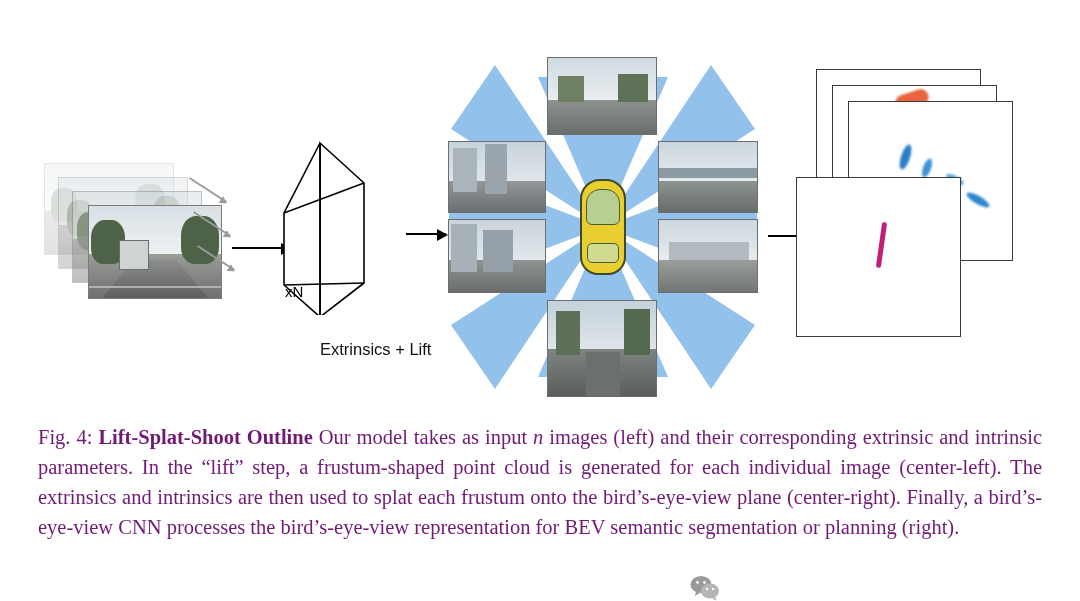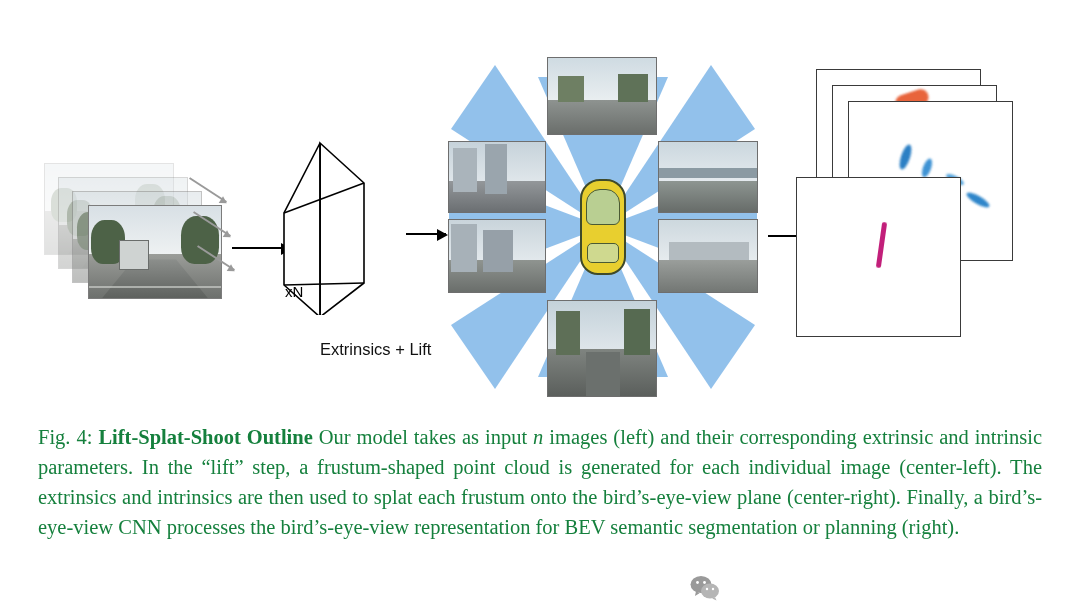--- a/index.html
+++ b/index.html
@@ -174,21 +174,21 @@
 
   
   #caption {
     position: absolute;
     left: 38px; top: 385px;
     width: 1004px;
     font-family: "Liberation Serif", serif;
     font-size: 20.5px;
     line-height: 30px;
     text-align: justify;
-    color: #15803d;
+    color: #701a75;
   }
   #caption b { font-weight: bold; }
   #caption i { font-style: italic; }
 
   
   #watermark {
     position: absolute;
     left: 690px; top: 538px;
     display: flex;
     align-items: center;

